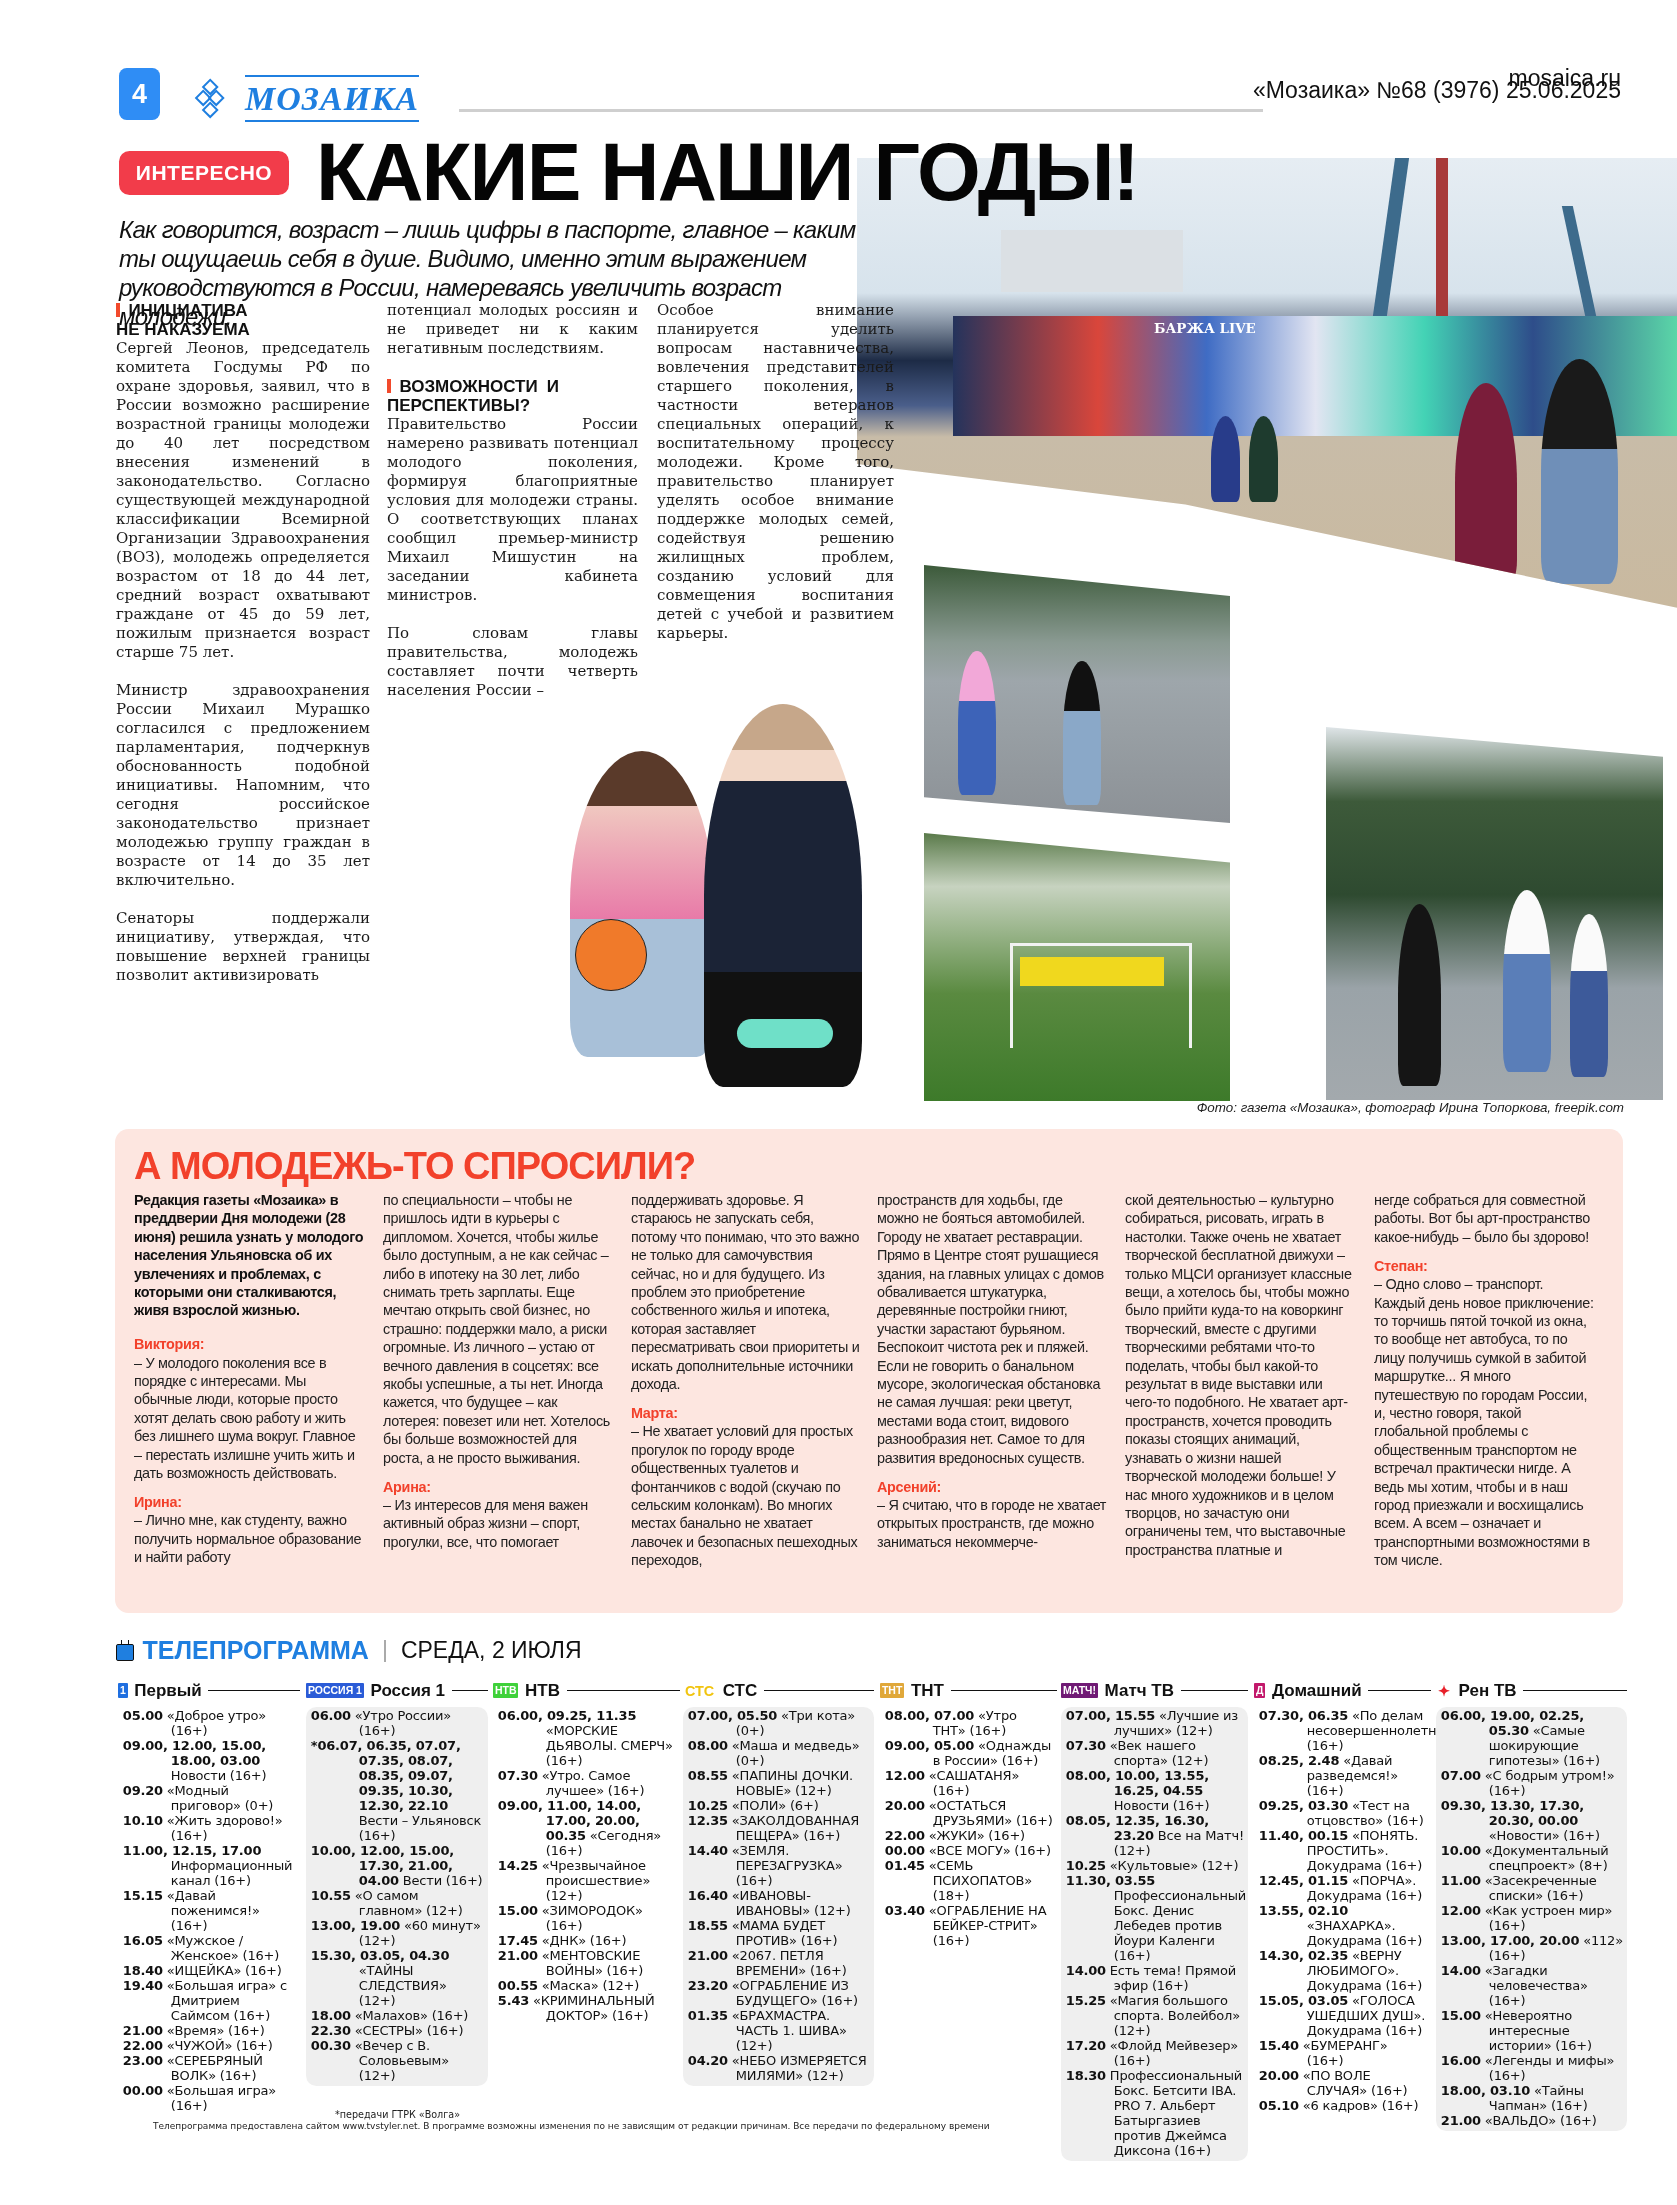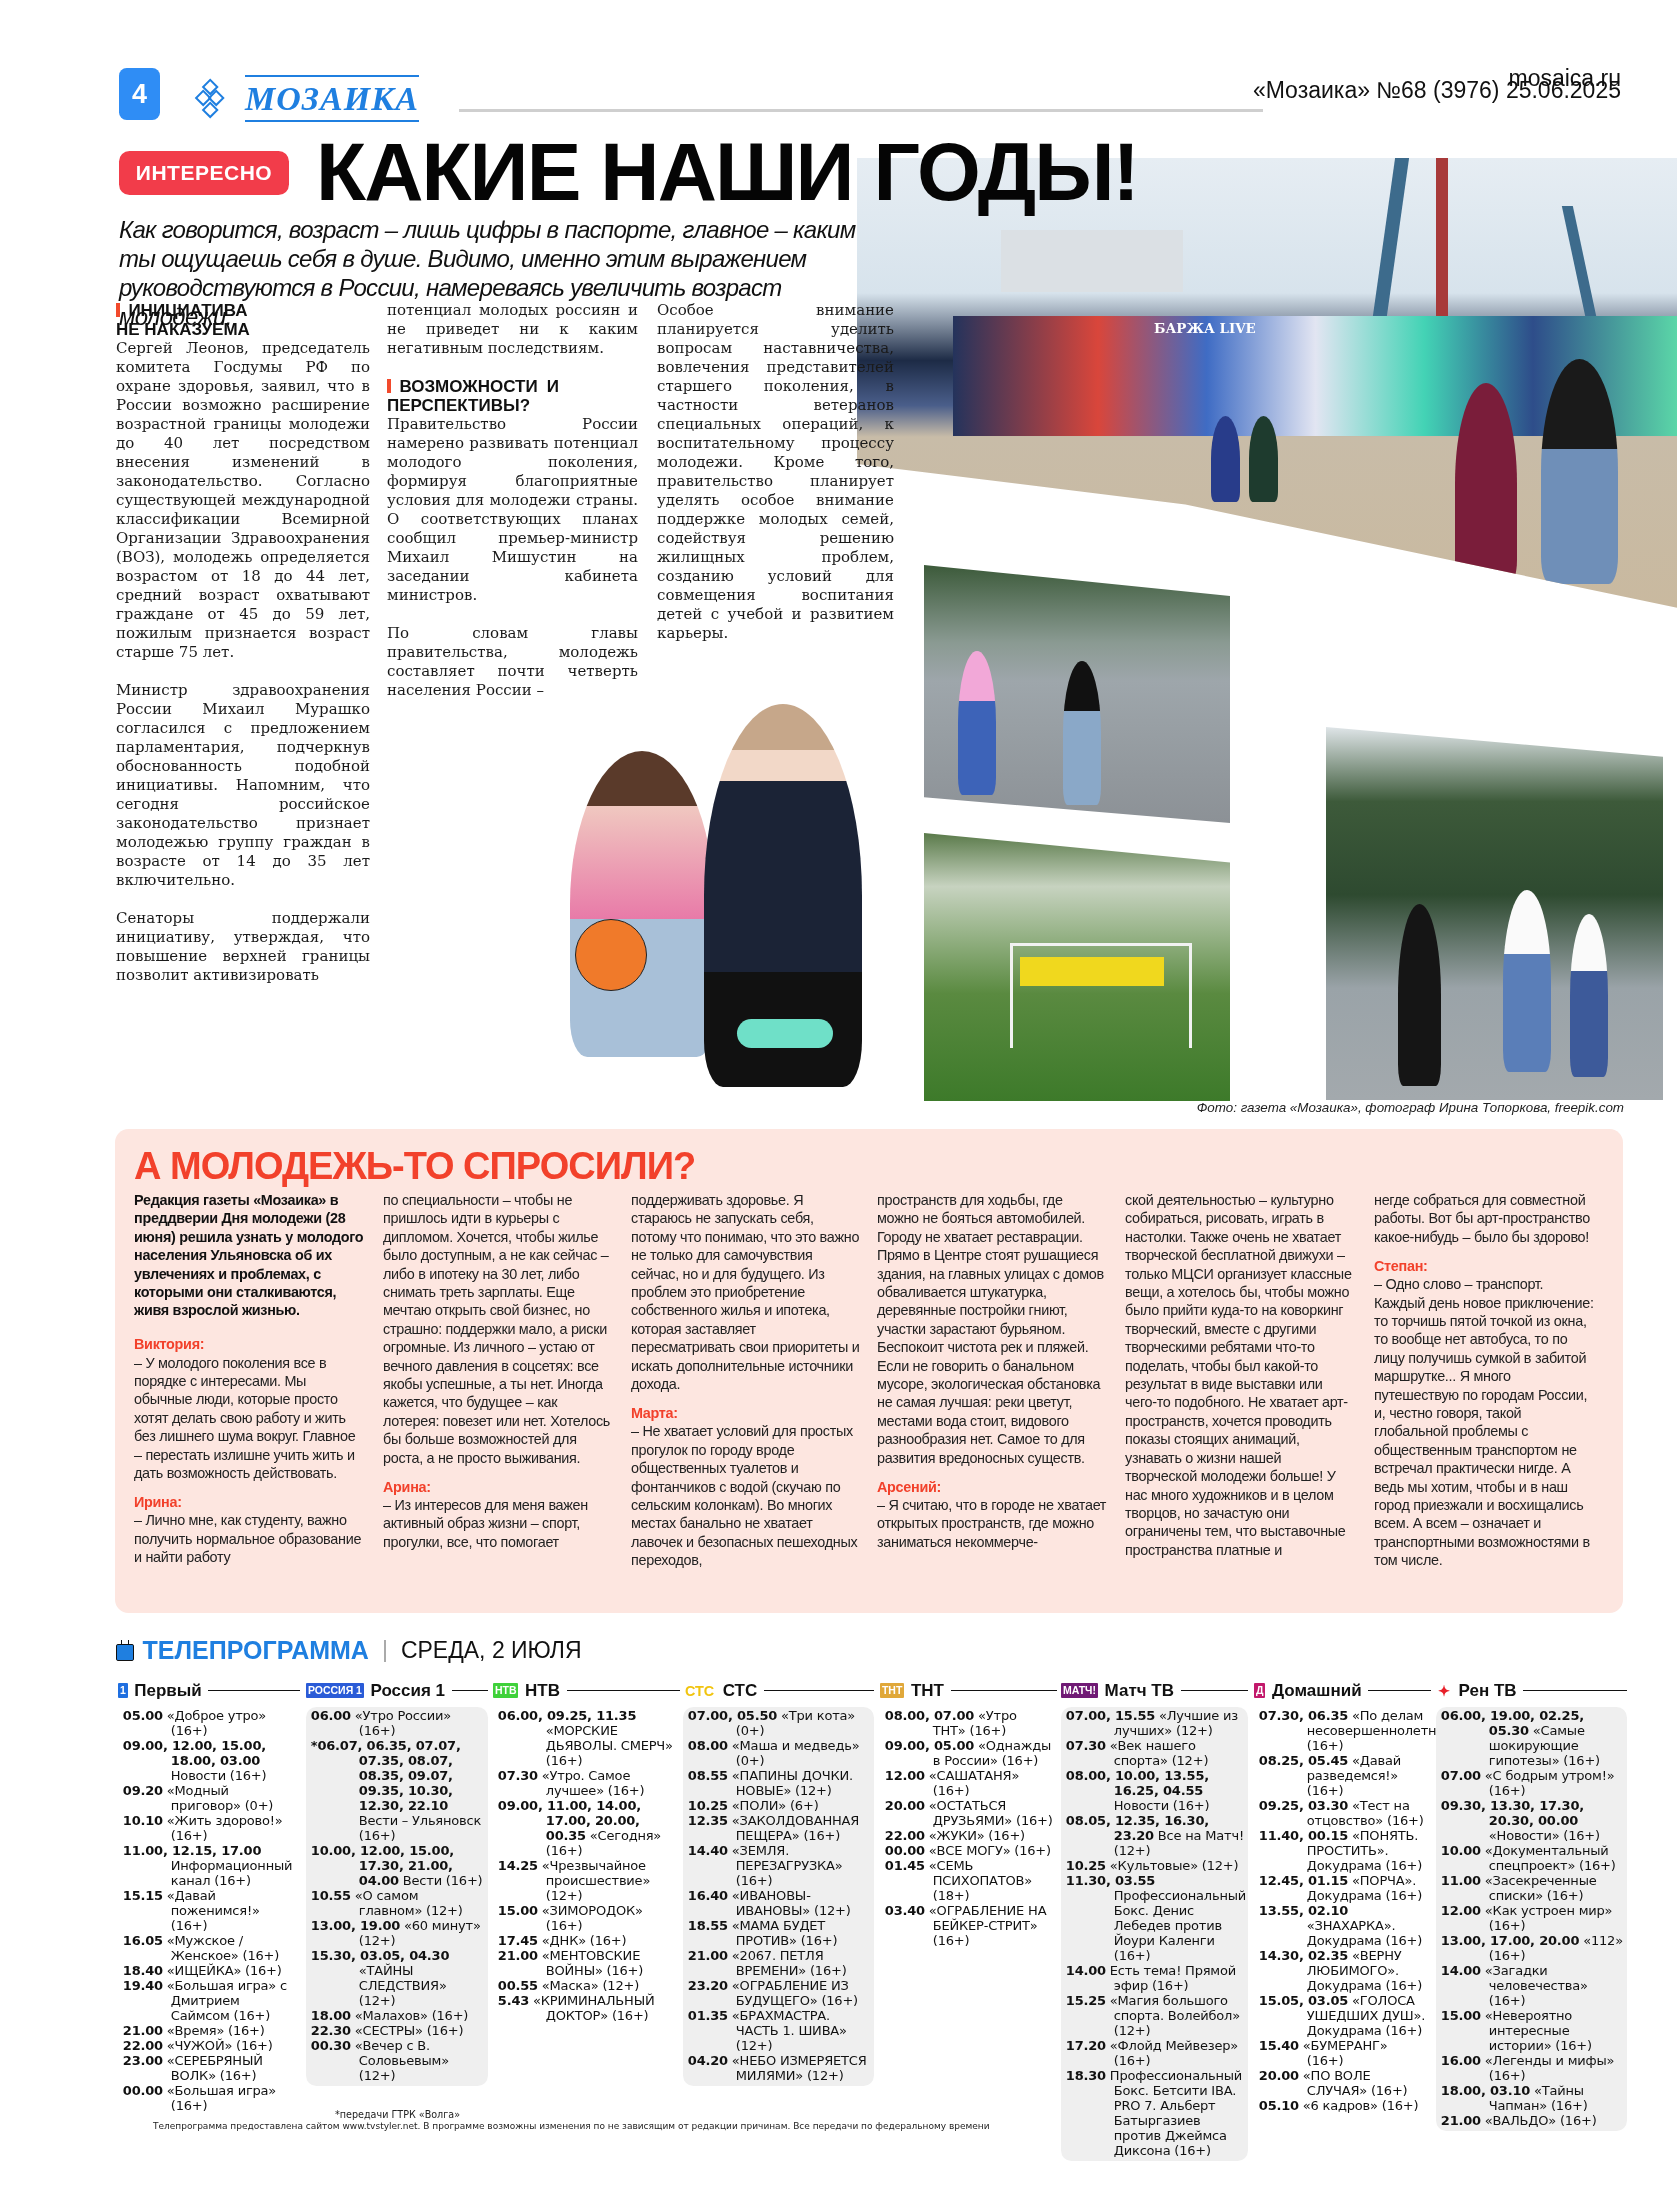--- a/index.html
+++ b/index.html
@@ -296,21 +296,21 @@
       </div>
     </div>
     <div class="ch" style="left: 1254px; width: 177px;">
       <div class="ch-head">
         <span class="ch-logo" style="background: rgb(194, 24, 107);">Д</span>
         <span>Домашний</span>
         <span class="line"></span>
       </div>
       <div class="ch-body">
         <div class="prog"><b>07.30, 06.35</b><span> «По делам несовершеннолетних» (16+)</span></div>
-        <div class="prog"><b>08.25, 05.45</b><span> «Давай разведемся!» (16+)</span></div>
+        <div class="prog"><b>08.25, 2.48</b><span> «Давай разведемся!» (16+)</span></div>
         <div class="prog"><b>09.25, 03.30</b><span> «Тест на отцовство» (16+)</span></div>
         <div class="prog"><b>11.40, 00.15</b><span> «ПОНЯТЬ. ПРОСТИТЬ». Докудрама (16+)</span></div>
         <div class="prog"><b>12.45, 01.15</b><span> «ПОРЧА». Докудрама (16+)</span></div>
         <div class="prog"><b>13.55, 02.10</b><span> «ЗНАХАРКА». Докудрама (16+)</span></div>
         <div class="prog"><b>14.30, 02.35</b><span> «ВЕРНУ ЛЮБИМОГО». Докудрама (16+)</span></div>
         <div class="prog"><b>15.05, 03.05</b><span> «ГОЛОСА УШЕДШИХ ДУШ». Докудрама (16+)</span></div>
         <div class="prog"><b>15.40</b><span> «БУМЕРАНГ» (16+)</span></div>
         <div class="prog"><b>20.00</b><span> «ПО ВОЛЕ СЛУЧАЯ» (16+)</span></div>
         <div class="prog"><b>05.10</b><span> «6 кадров» (16+)</span></div>
       </div>
@@ -318,21 +318,21 @@
     <div class="ch" style="left: 1436px; width: 191px;">
       <div class="ch-head">
         <span class="ch-logo" style="background: transparent; color: rgb(232, 32, 42); font-size: 14.4px;">✦</span>
         <span>Рен ТВ</span>
         <span class="line"></span>
       </div>
       <div class="ch-body grey">
         <div class="prog"><b>06.00, 19.00, 02.25, 05.30</b><span> «Самые шокирующие гипотезы» (16+)</span></div>
         <div class="prog"><b>07.00</b><span> «С бодрым утром!» (16+)</span></div>
         <div class="prog"><b>09.30, 13.30, 17.30, 20.30, 00.00</b><span> «Новости» (16+)</span></div>
-        <div class="prog"><b>10.00</b><span> «Документальный спецпроект» (16+)</span></div>
+        <div class="prog"><b>10.00</b><span> «Документальный спецпроект» (8+)</span></div>
         <div class="prog"><b>11.00</b><span> «Засекреченные списки» (16+)</span></div>
         <div class="prog"><b>12.00</b><span> «Как устроен мир» (16+)</span></div>
         <div class="prog"><b>13.00, 17.00, 20.00</b><span> «112» (16+)</span></div>
         <div class="prog"><b>14.00</b><span> «Загадки человечества» (16+)</span></div>
         <div class="prog"><b>15.00</b><span> «Невероятно интересные истории» (16+)</span></div>
         <div class="prog"><b>16.00</b><span> «Легенды и мифы» (16+)</span></div>
         <div class="prog"><b>18.00, 03.10</b><span> «Тайны Чапман» (16+)</span></div>
         <div class="prog"><b>21.00</b><span> «ВАЛЬДО» (16+)</span></div>
       </div>
     </div>

